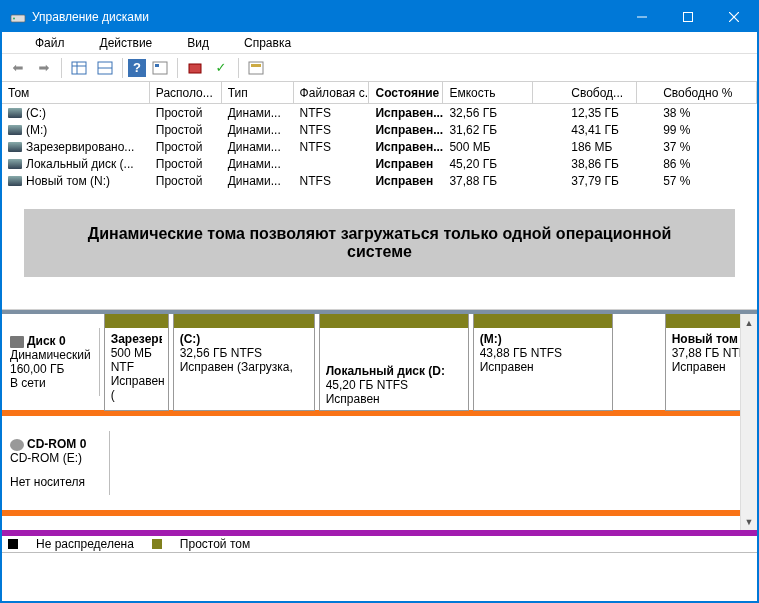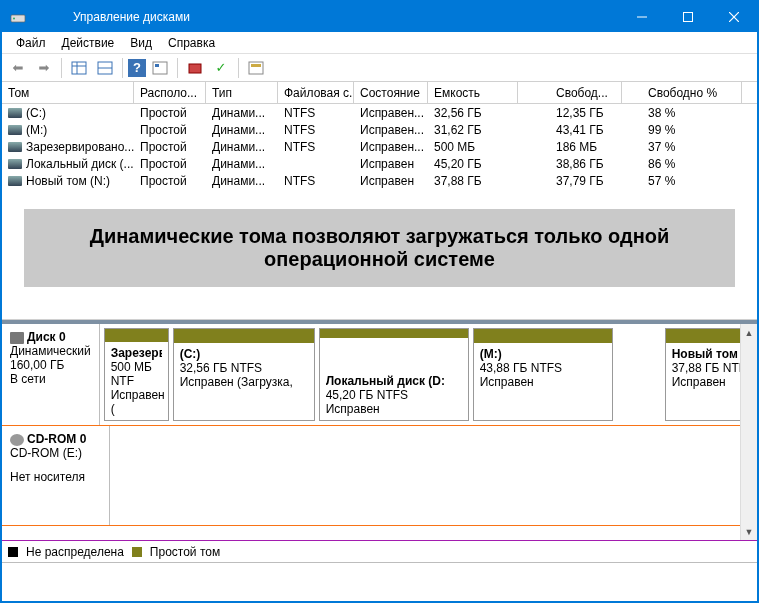--- a/index.html
+++ b/index.html
@@ -1,57 +1,57 @@
 <!DOCTYPE html>
 <html><head>
 <meta charset="utf-8">
 <style>
 * { box-sizing: border-box; margin: 0; padding: 0; font-family: 'Segoe UI', Tahoma, sans-serif; }
 body { background: #fff; width: 759px; height: 603px; overflow: hidden; border: 2px solid #0078d7; }
-.titlebar { background: #0078d7; color: #fff; height: 30px; display: flex; align-items: center; padding-left: 8px; font-size: 12px; gap: 41px; }
+.titlebar { background: #0078d7; color: #fff; height: 30px; display: flex; align-items: center; padding-left: 8px; font-size: 12px; }
 .titlebar .icon { width: 16px; height: 16px; margin-right: 6px; display: inline-flex; align-items: center; }
 .titlebar .title { flex: 1; }
 .win-btns { display: flex; }
 .win-btn { width: 46px; height: 30px; display: flex; align-items: center; justify-content: center; color: #fff; }
 .win-btn.close { background: transparent; }
 .menubar { height: 22px; display: flex; align-items: center; padding: 0 6px; font-size: 12px; border-bottom: 1px solid #e0e0e0; }
-.menubar span { padding: 2px 8px; }
+.menubar span { padding: 2px 8px; margin-left: 19px; }
 .toolbar { height: 28px; display: flex; align-items: center; padding: 0 4px; border-bottom: 1px solid #d0d0d0; gap: 2px; }
 .tool-btn { width: 24px; height: 24px; display: flex; align-items: center; justify-content: center; font-size: 13px; border: 1px solid transparent; }
 .tool-sep { width: 1px; height: 20px; background: #d0d0d0; margin: 0 3px; }
 .table-wrap { border-bottom: 1px solid #d0d0d0; }
 .table-header { display: flex; height: 22px; background: #fff; border-bottom: 1px solid #d0d0d0; font-size: 12px; }
 .table-header > div { border-right: 1px solid #d0d0d0; padding: 2px 6px; display: flex; align-items: center; overflow: hidden; white-space: nowrap; }
 .table-body { font-size: 12px; }
 .table-row { display: flex; height: 17px; }
 .table-row > div { padding: 0 6px; display: flex; align-items: center; overflow: hidden; white-space: nowrap; }
 .vol-icon { width: 14px; height: 10px; background: linear-gradient(#8aa, #345); border-radius: 1px; margin-right: 4px; flex-shrink: 0; }
-.c-tom { width: 132px; }
+.c-tom { width: 148px; }
 .c-loc { width: 72px; }
 .c-type { width: 72px; }
 .c-fs { width: 76px; }
-.c-state { width: 74px; }
+.c-state { width: 74px; font-weight: bold; }
 .c-cap { width: 90px; }
 .c-free { width: 72px; margin-left: 32px; }
 .c-pct { width: 100px; margin-left: 20px; }
-.banner { margin: 20px 22px; background: #c9c9c9; padding: 16px 30px; text-align: center; font-size: 20px; font-weight: bold; }
+.banner { margin: 20px 22px; background: #c9c9c9; padding: 16px 30px; text-align: center; font-size: 16px; font-weight: bold; }
 .disk-area { border-top: 4px solid #7d90a3; height: 220px; overflow: hidden; position: relative; }
-.disk-row { display: flex; border-bottom: 1px solid #f97316; }
+.disk-row { display: flex; border-bottom: 6px solid #f97316; align-items: center; }
 .disk-label { width: 108px; padding: 6px 8px; font-size: 12px; border-right: 1px solid #bdbdbd; background: #fff; }
 .disk-label .name { font-weight: bold; }
 .disk-label .ico { display: inline-block; width: 14px; height: 12px; background: #777; margin-right: 3px; border-radius: 1px; vertical-align: middle; }
 .disk-parts { flex: 1; display: flex; padding: 4px; gap: 4px; }
 .part { border: 1px solid #999; display: flex; flex-direction: column; font-size: 12px; }
 .part-bar { height: 14px; background: #80801d; }
 .part-body { padding: 4px 6px; flex: 1; }
 .part-body .n { font-weight: bold; white-space: nowrap; overflow: hidden; }
 .scroll-v { position: absolute; right: 0; top: 0; width: 17px; height: 100%; background: #f0f0f0; border-left: 1px solid #ddd; }
 .scroll-v .arr { height: 17px; display: flex; align-items: center; justify-content: center; font-size: 9px; color: #555; }
 .scroll-v .down { position: absolute; bottom: 0; width: 100%; }
-.legend { height: 22px; border-top: 1px solid #a21caf; display: flex; align-items: center; font-size: 12px; padding: 0 6px; gap: 8px; }
+.legend { height: 22px; border-top: 6px solid #a21caf; display: flex; align-items: center; font-size: 12px; padding: 0 6px; gap: 18px; }
 .legend .sw { width: 10px; height: 10px; display: inline-block; }
 .statusbar { height: 20px; border-top: 1px solid #bdbdbd; }
 </style>
 </head>
 <body>
 
 <div class="titlebar">
   <span class="icon">
     <svg width="16" height="16" viewBox="0 0 16 16">
         <rect x="1" y="6" width="14" height="7" rx="1" fill="#ddd" stroke="#666" stroke-width="0.7"></rect>

